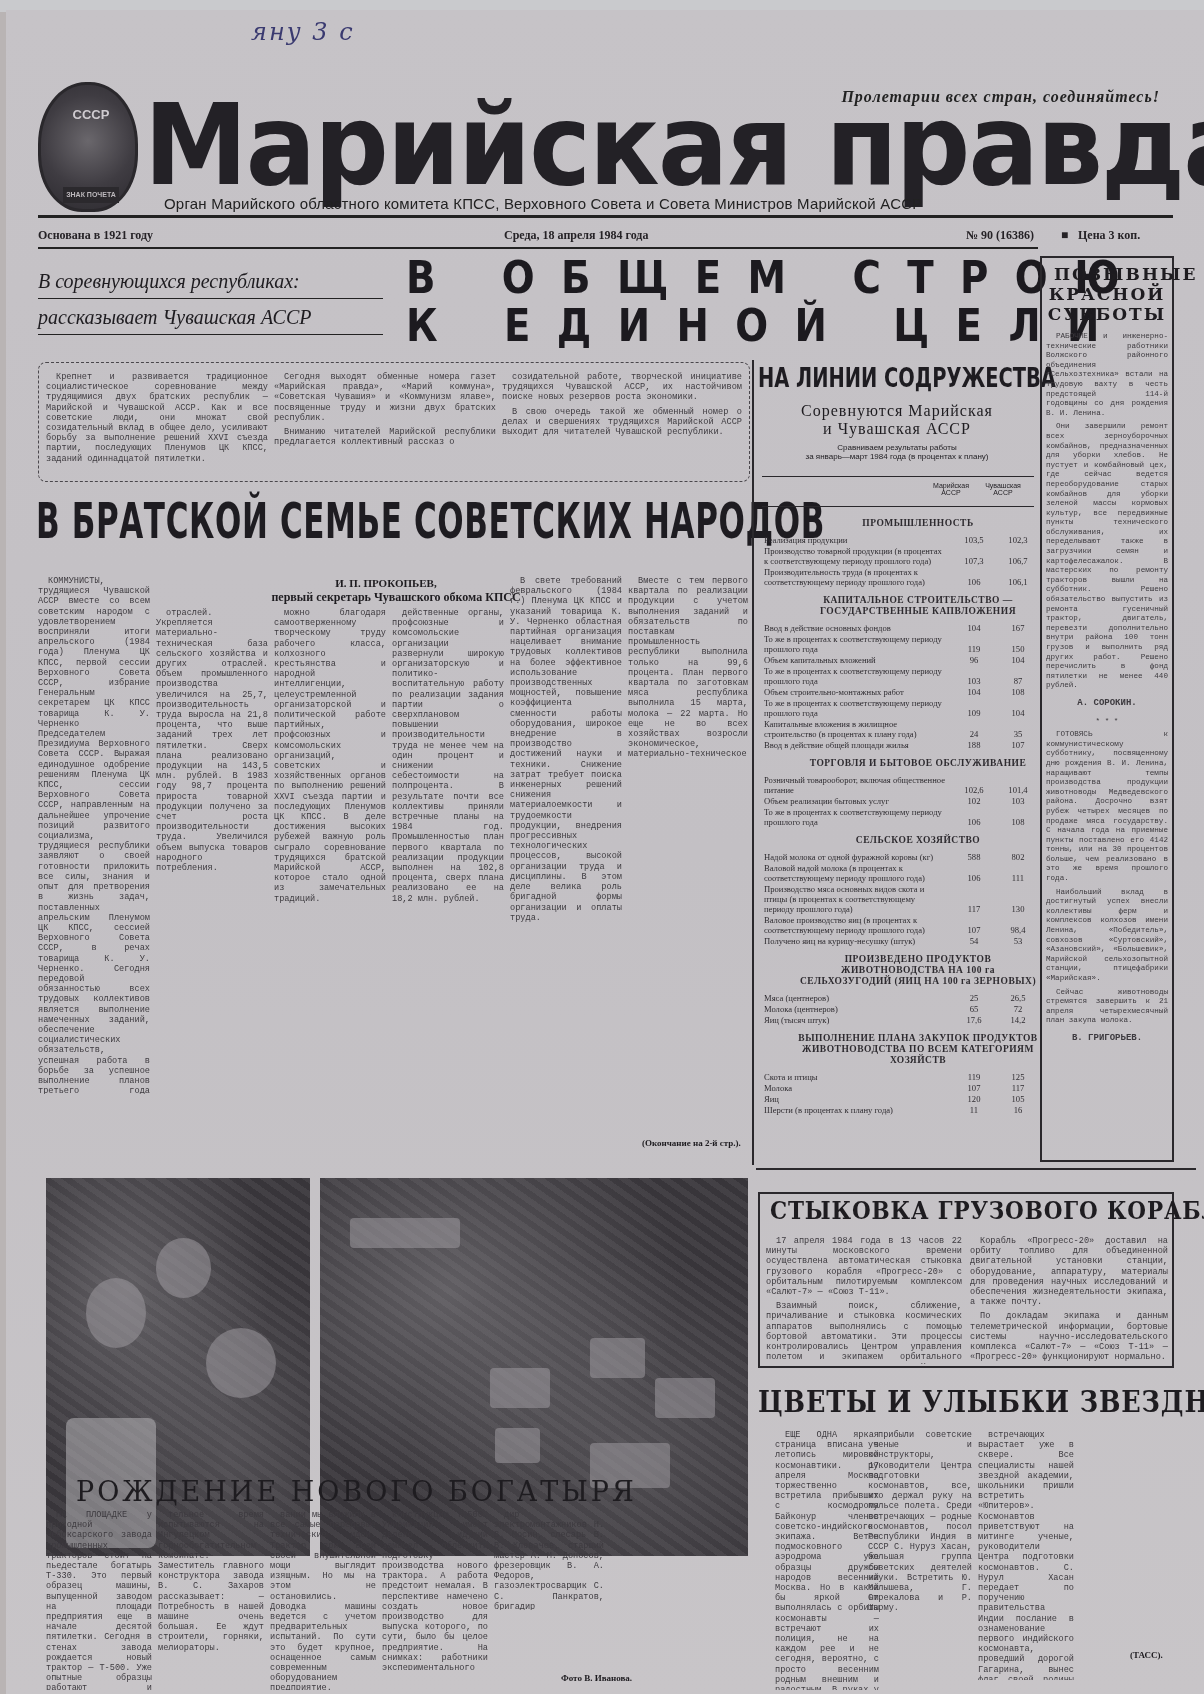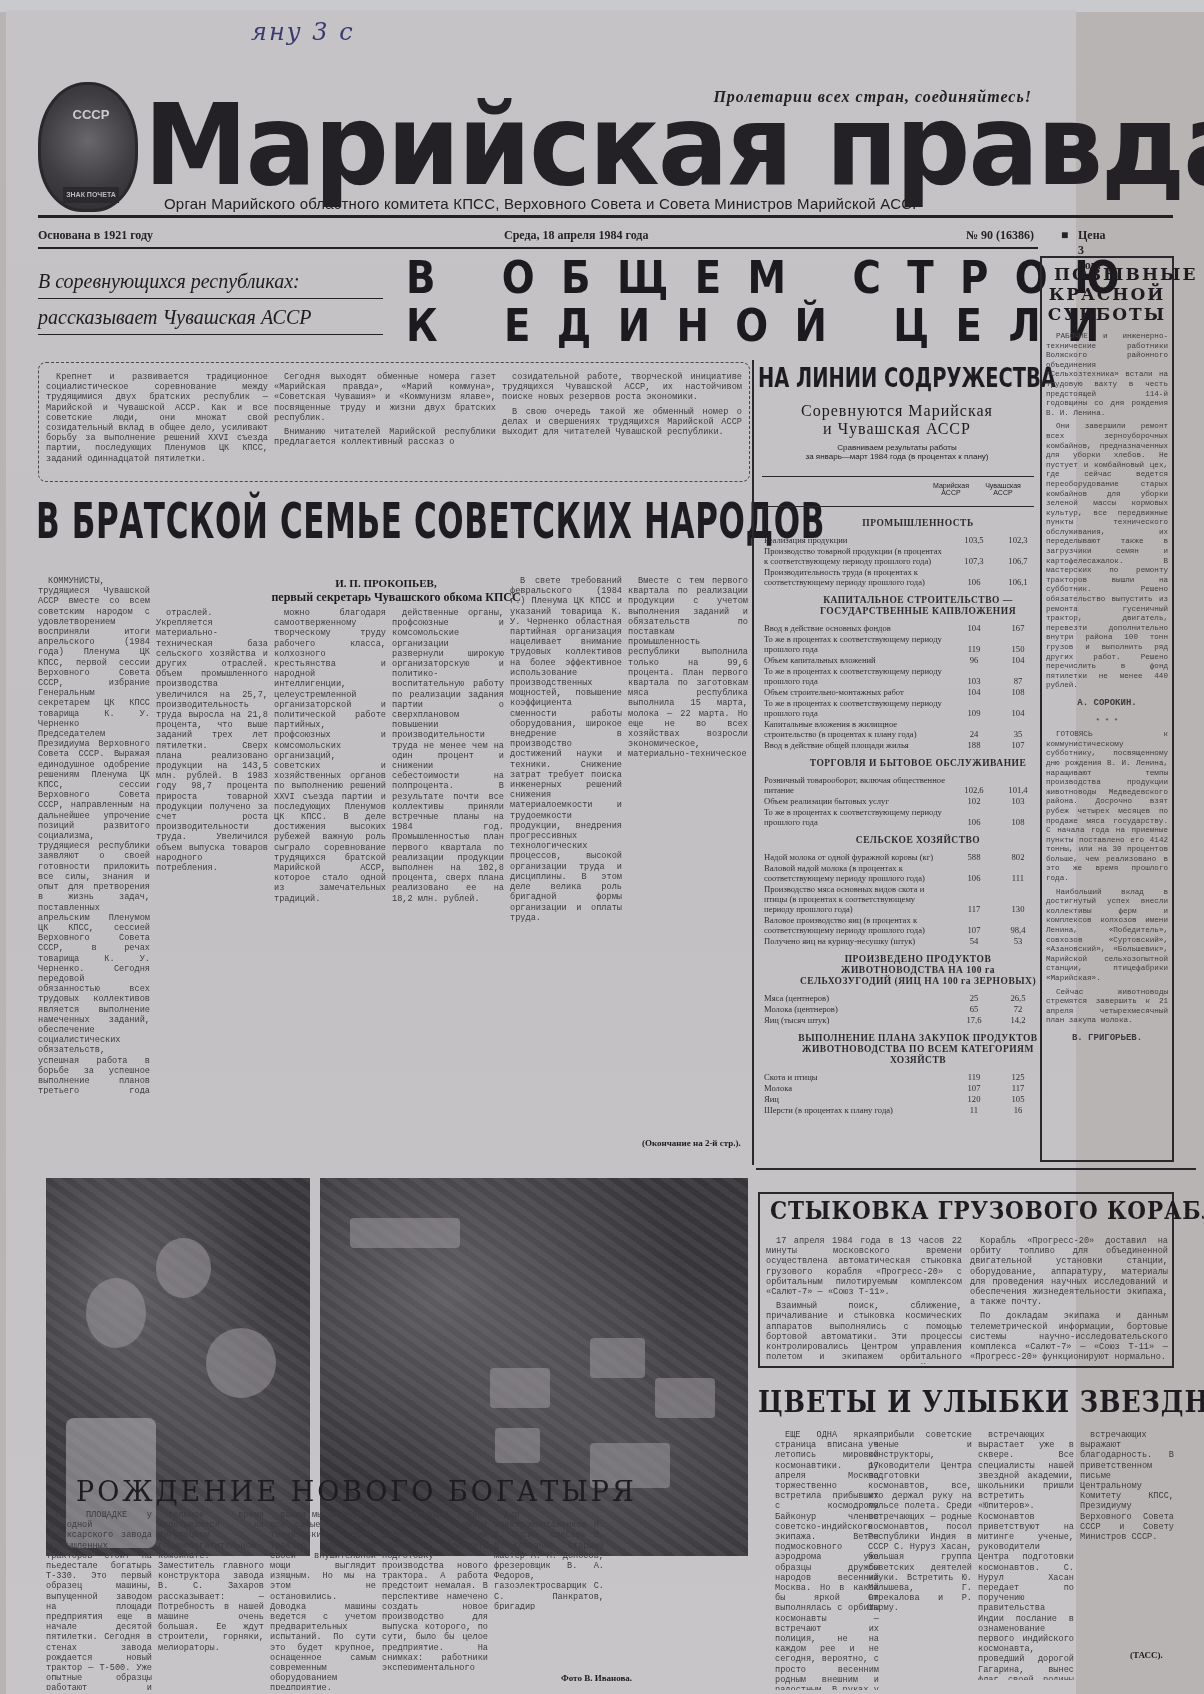--- a/index.html
+++ b/index.html
@@ -5,21 +5,21 @@
   * { box-sizing: border-box; margin: 0; padding: 0; }
   html, body { width: 1204px; height: 1694px; overflow: hidden; }
   body {
     background: #b9b4b4;
     font-family: "Liberation Serif", serif;
     color: #1e1c20;
     position: relative;
   }
   .topstrip { position:absolute; left:0; top:0; width:1204px; height:12px; background:#c9cacd; }
   .page {
-    position:absolute; left:6px; top:10px; width:1070px; height:1684px;
+    position:absolute; left:6px; top:10px; width:1198px; height:1684px;
     background: linear-gradient(180deg,#c6c3c7 0%,#c3c0c4 50%,#c8c5c8 100%);
   }
   .handwriting {
     position:absolute; left:245px; top:8px; font-family:"DejaVu Serif", serif;
     font-style:italic; font-size:24px; color:#3a3a70; letter-spacing:2px;
   }
   .motto {
     position:absolute; right:44px; top:78px; font-style:italic; font-weight:bold;
     font-size:16px; letter-spacing:1px; color:#222;
   }
@@ -372,17 +372,14 @@
   <div style="position:absolute;left:752px;top:1374px;font-family:'DejaVu Serif',serif;font-weight:bold;font-size:30px;white-space:nowrap;letter-spacing:1px;transform:scaleX(0.85);transform-origin:left center;">ЦВЕТЫ И УЛЫБКИ ЗВЕЗДНОГО</div>
   <div class="coltext" style="position:absolute;left:752px;top:1420px;width:104px;height:260px;margin-left:17px;">
       <p>ЕЩЕ ОДНА яркая страница вписана в летопись мировой космонавтики. 17 апреля Москва торжественно встретила прибывших с космодрома Байконур членов советско-индийского экипажа. Ветон подмосковного аэродрома уже образцы дружбы народов весенний Москва. Но в какой бы яркой ни выполнялась с орбиты космонавты — встречают их полиция, не на каждом рее и не сегодня, вероятно, с просто весенним родным внешним и радостным. В руках у встречающих — цветы, выращенные в Звездном городке специально к этому дню.</p>
     </div>
   <div class="coltext" style="position:absolute;left:862px;top:1420px;width:104px;height:250px;">
       <p>прибыли советские ученые и конструкторы, руководители Центра подготовки космонавтов, все, кто держал руку на пульсе полета. Среди встречающих — родные космонавтов, посол Республики Индия в СССР С. Нуруз Хасан, большая группа советских деятелей науки. Встретить Ю. Малышева, Г. Стрекалова и Р. Шарму.</p>
     </div>
   <div class="coltext" style="position:absolute;left:972px;top:1420px;width:96px;height:250px;">
       <p>встречающих вырастает уже в сквере. Все специалисты нашей звездной академии, школьники пришли встретить «Юпитеров». Космонавтов приветствуют на митинге ученые, руководители Центра подготовки космонавтов. С. Нурул Хасан передает по поручению правительства Индии послание в ознаменование первого индийского космонавта, проведший дорогой Гагарина, вынес флаг своей родины на космическую орбиту на борту советских кораблей в стальной. У Дворца культуры народов Звездного городка.</p>
     </div>
-  <div class="coltext" style="position:absolute;left:1074px;top:1420px;width:94px;height:200px;">
-      <p>встречающих выражают благодарность. В приветственном письме Центральному Комитету КПСС, Президиуму Верховного Совета СССР и Совету Министров СССР.</p>
-    </div>
   <div style="position:absolute;left:1124px;top:1640px;font-size:9px;font-weight:bold;">(ТАСС).</div>
 </div>
 
 </body></html>

